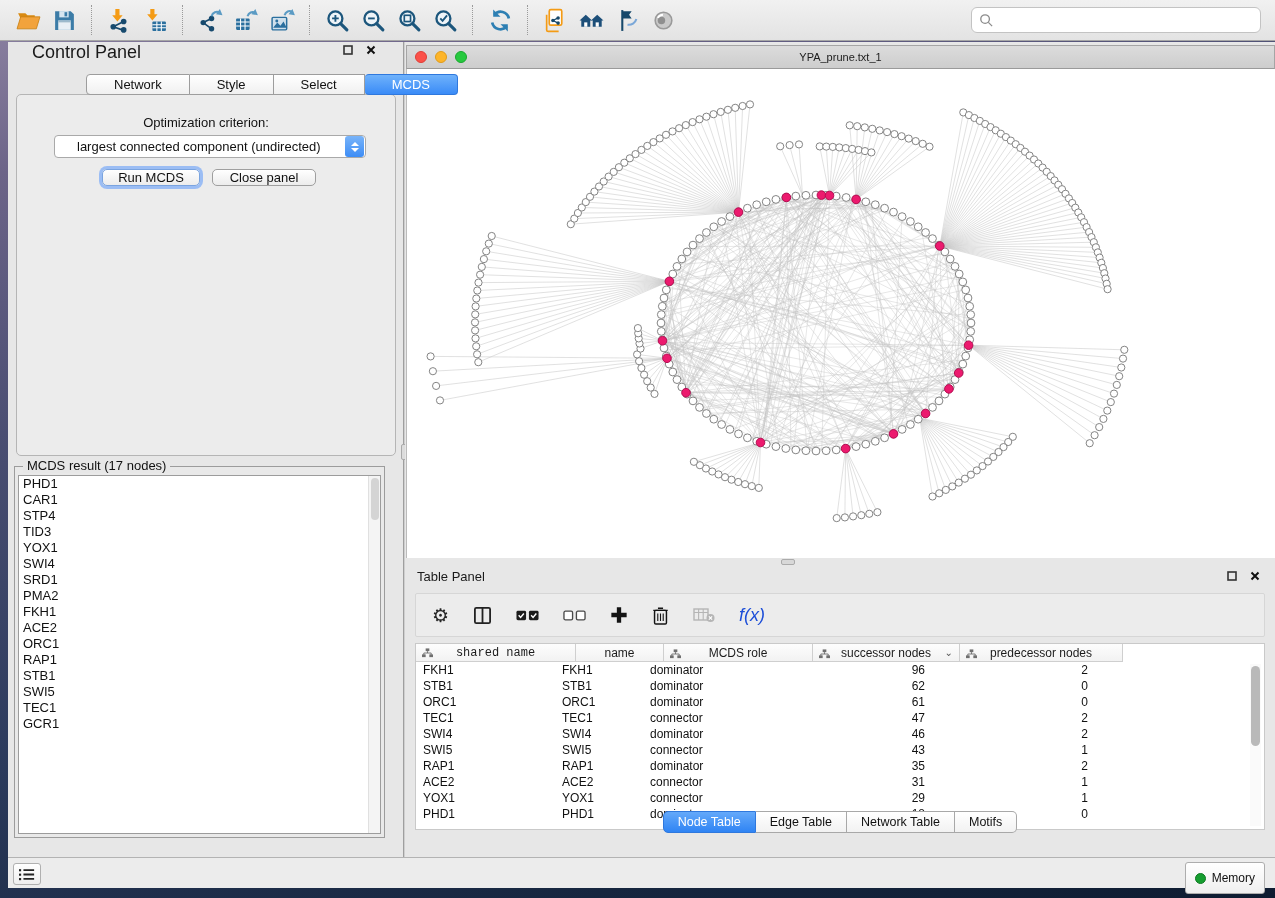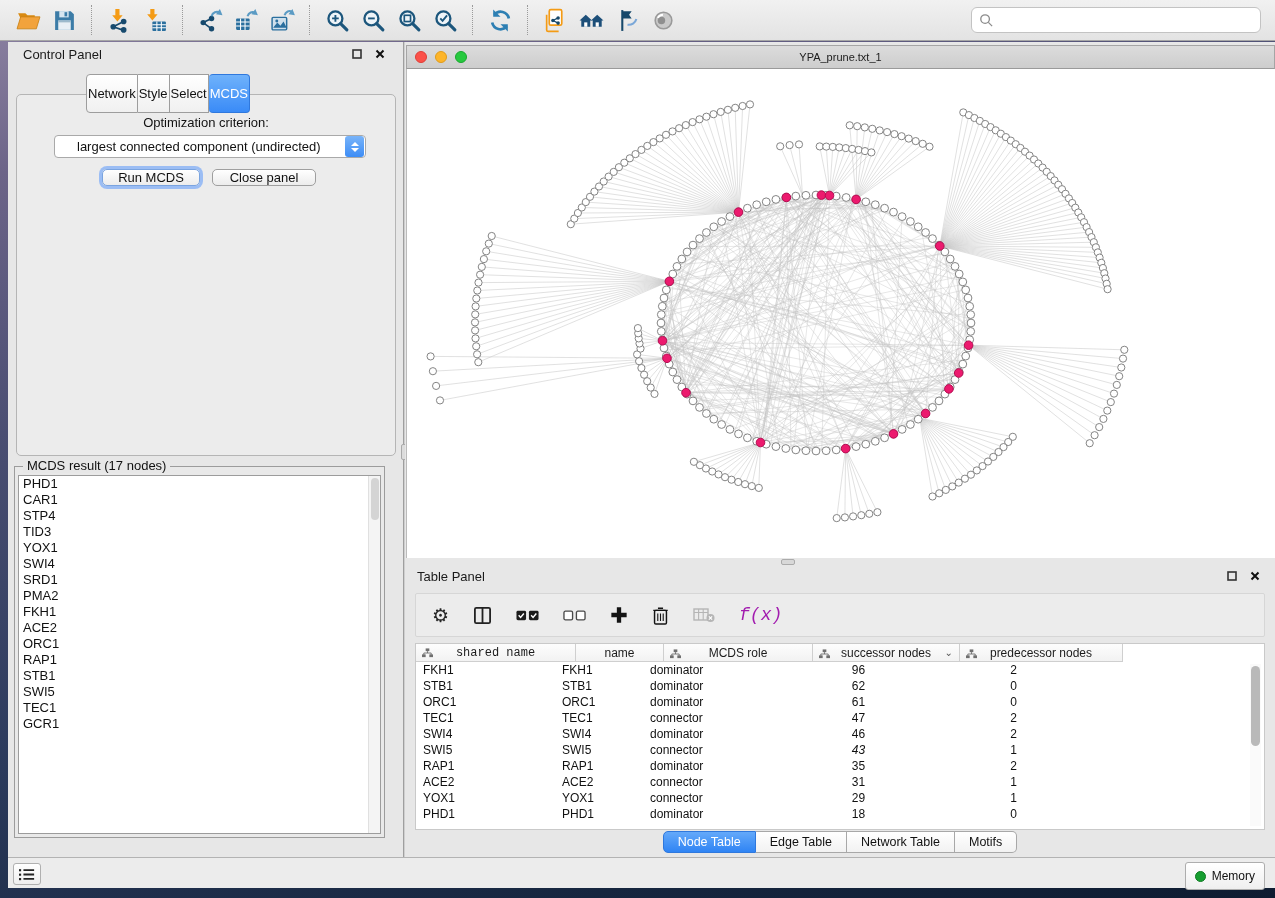--- a/index.html
+++ b/index.html
@@ -18,26 +18,26 @@
   .tb-icon svg { width:25px; height:25px; }
   .tb-sep { width:1px; height:30px; border-left:1px dotted #9a9a9a; margin:0 9px; }
   #tb-spacer { flex:1; }
   #search-box { width:290px; height:26px; background:#fff; border:1px solid #c3c3c3; border-radius:6px;
     display:flex; align-items:center; padding:0 7px; margin-right:4px; }
   #search-box svg { width:15px; height:15px; flex:none; }
   #search-box input { border:none; outline:none; flex:1; margin-left:5px; font-size:13px; background:transparent; }
   
   #control-panel { position:absolute; left:8px; top:42px; width:396px; height:815px;
     background:#e7e7e7; border-right:1px solid #9f9f9f; }
-  .panel-header { height:24px; display:flex; align-items:center; padding:0 15px; font-size:13px; color:#1a1a1a; }
+  .panel-header { height:24px; display:flex; padding:0 24px; font-size:18px; color:#1a1a1a; }
   .panel-header .ph-title { flex:1; }
   .ph-btn { width:16px; height:16px; display:flex; align-items:center; justify-content:center; margin-left:7px; }
   .ph-btn svg { width:10px; height:10px; }
   #cp-tabs { position:absolute; left:78px; top:32px; display:flex; z-index:3; }
-  .cp-tab { height:39px; padding:0 1px; display:flex; align-items:center; font-size:13px;
+  .cp-tab { height:21px; padding:0 27px; display:flex; align-items:center; font-size:13px;
     background:linear-gradient(#ffffff,#f0f0f0); border:1px solid #9d9d9d; border-left:none; color:#111; }
   .cp-tab:first-child { border-left:1px solid #9d9d9d; border-radius:4px 0 0 4px; }
   .cp-tab.active { background:linear-gradient(#6fb2fb,#3a8bf7); color:#fff; border-color:#2f78dd; border-radius:4px; }
   #cp-box { position:absolute; left:8px; top:52px; width:380px; height:362px;
     background:#ececec; border:1px solid #b5b5b5; border-radius:5px; }
   #criterion-label { position:absolute; left:0; right:0; top:20px; text-align:center; font-size:13px; color:#111; }
   #criterion-select { position:absolute; left:37px; top:40px; width:312px; height:23px; background:#fff;
     border:1px solid #a9a9a9; border-radius:4px; display:flex; align-items:center; font-size:13px; }
   #criterion-select .sel-text { flex:1; padding:0 22px; white-space:nowrap; overflow:hidden; }
   #criterion-select .sel-stepper { width:19px; height:21px; border-radius:3px; margin-right:1px;
@@ -68,47 +68,47 @@
   #net-canvas { position:absolute; left:1px; top:27px; right:0; height:489px; background:#fff; border-left:1px solid #bbb; }
   #net-canvas svg { display:block; }
   #hsplit-handle { position:absolute; left:376px; top:517px; width:14px; height:6px; background:#d8d8d8; border:1px solid #ababab; border-radius:2px; }
   
   #tp-header { position:absolute; left:0; top:523px; right:0; height:22px; display:flex; align-items:center; padding:0 12px; font-size:13px; }
   #tp-header .ph-title { flex:1; }
   #tp-toolbar { position:absolute; left:10px; top:551px; right:10px; height:44px; background:#ececec;
     border:1px solid #d6d6d6; border-radius:2px; display:flex; align-items:center; padding-left:16px; }
   .tpt-icon { margin-right:24px; display:flex; align-items:center; justify-content:center; }
   .tpt-icon svg { display:block; }
-  #fx-icon { font-family:Liberation Mono, monospace; font-style:italic; font-size:18px; color:#a21caf; }
+  #fx-icon { font-family:Liberation Sans, sans-serif; font-style:italic; font-size:18px; color:#1d4ed8; }
   #gear-glyph { font-size:19px; color:#262626; line-height:1; }
   #table-wrap { position:absolute; left:10px; top:601px; right:10px; height:187px; background:#fff; border:1px solid #c9c9c9; overflow:hidden; }
   #tbl-header { display:flex; height:18px; }
   .th-cell { position:relative; height:18px; background:linear-gradient(#fdfdfd,#f2f2f2);
     border-right:1px solid #cfcfcf; border-bottom:1px solid #cfcfcf; display:flex; align-items:center; justify-content:center;
     font-size:12px; color:#1c1c1c; flex:none; }
   .th-tree { position:absolute; left:6px; top:4px; }
   .th-sort { position:absolute; right:6px; top:3px; color:#555; font-size:10px; }
   .tbl-row { display:flex; height:16px; }
   .td-cell { flex:none; font-size:12px; line-height:16px; color:#111; white-space:nowrap; overflow:hidden; }
   .td-left { padding-left:7px; text-align:left; }
-  .td-right { padding-right:14px; text-align:center; }
+  .td-right { padding-right:14px; text-align:right; }
   #tbl-scroll { position:absolute; right:3px; top:20px; width:11px; bottom:3px; background:#fafafa; }
   #tbl-thumb { position:absolute; left:1px; top:2px; width:9px; height:80px; border-radius:5px; background:#b9b9b9; }
-  #tp-tabs { position:absolute; left:0; right:0; top:789px; height:22px; display:flex; justify-content:center; }
+  #tp-tabs { position:absolute; left:0; right:0; top:769px; height:22px; display:flex; justify-content:center; }
   .tp-tab { height:22px; padding:0 14px; display:flex; align-items:center; font-size:12.5px;
     background:linear-gradient(#ffffff,#f2f2f2); border:1px solid #a8a8a8; border-left:none; color:#111; }
   .tp-tab:first-child { border-left:1px solid #a8a8a8; border-radius:5px 0 0 5px; }
   .tp-tab:last-child { border-radius:0 5px 5px 0; }
   .tp-tab.active { background:linear-gradient(#64a9fa,#2f84f4); color:#fff; border-color:#2f78dd; }
   
   #status-bar { position:absolute; left:8px; right:0; top:857px; height:31px;
     background:#ececec; border-top:1px solid #b3b3b3; }
   #listmenu-btn { position:absolute; left:5px; top:5px; width:28px; height:22px; background:linear-gradient(#fff,#eee);
     border:1px solid #b0b0b0; border-radius:3px; display:flex; align-items:center; justify-content:center; }
-  #memory-btn { position:absolute; right:10px; top:4px; height:16px; padding:13px 9px; background:linear-gradient(#fff,#efefef);
+  #memory-btn { position:absolute; right:10px; top:4px; height:32px; padding:1px 9px; background:linear-gradient(#fff,#efefef);
     border:1px solid #adadad; border-radius:3px; display:flex; align-items:center; font-size:12px; color:#111; }
   #memory-dot { width:11px; height:11px; border-radius:50%; background:#169e30; margin-right:6px; border:1px solid #0e7a22; }
 </style>
 </head>
 <body>
 
 <div id="toolbar">
   <div id="tb-icons" style="display:flex;align-items:center;">
       <div class="tb-icon">
         <svg viewBox="0 0 24 24">
@@ -761,21 +761,21 @@
           <div class="td-cell td-left" style="width: 139px;">SWI4</div>
           <div class="td-cell td-left" style="width: 88px;">SWI4</div>
           <div class="td-cell td-left" style="width: 149px;">dominator</div>
           <div class="td-cell td-right" style="width: 147px;">46</div>
           <div class="td-cell td-right" style="width: 163px;">2</div>
         </div>
         <div class="tbl-row">
           <div class="td-cell td-left" style="width: 139px;">SWI5</div>
           <div class="td-cell td-left" style="width: 88px;">SWI5</div>
           <div class="td-cell td-left" style="width: 149px;">connector</div>
-          <div class="td-cell td-right" style="width: 147px; font-style: italic;">43</div>
+          <div class="td-cell td-right" style="width: 147px;">43</div>
           <div class="td-cell td-right" style="width: 163px;">1</div>
         </div>
         <div class="tbl-row">
           <div class="td-cell td-left" style="width: 139px;">RAP1</div>
           <div class="td-cell td-left" style="width: 88px;">RAP1</div>
           <div class="td-cell td-left" style="width: 149px;">dominator</div>
           <div class="td-cell td-right" style="width: 147px;">35</div>
           <div class="td-cell td-right" style="width: 163px;">2</div>
         </div>
         <div class="tbl-row">

